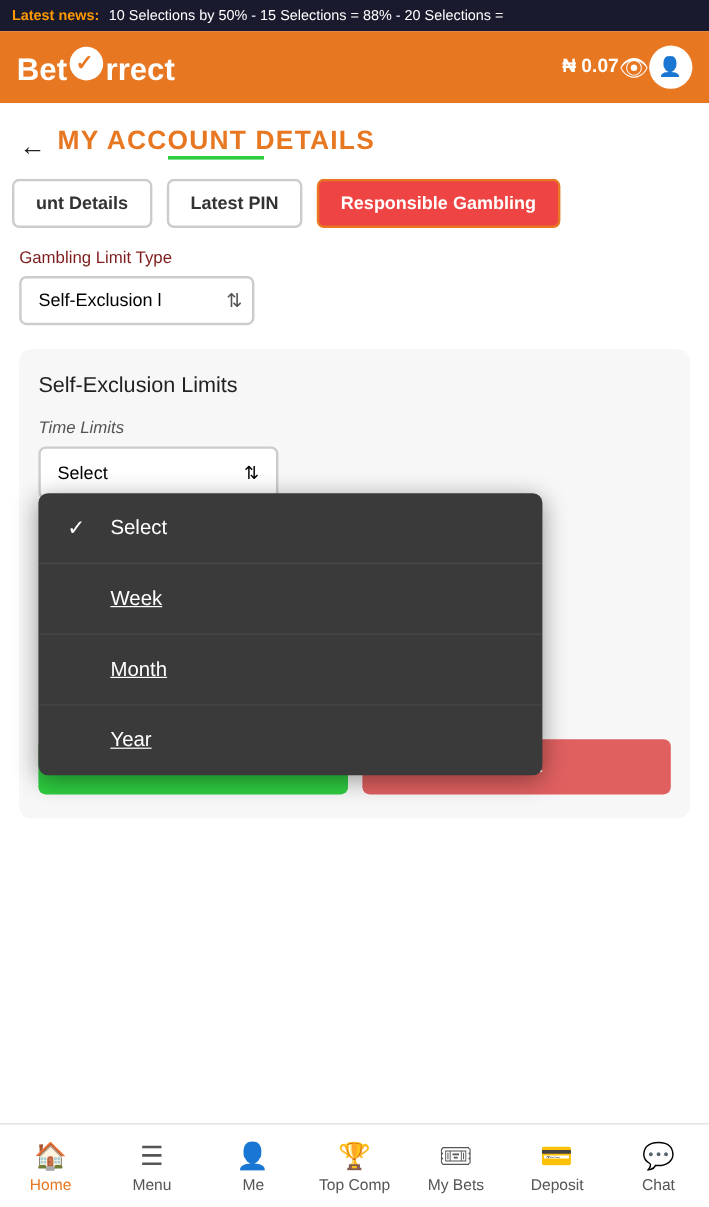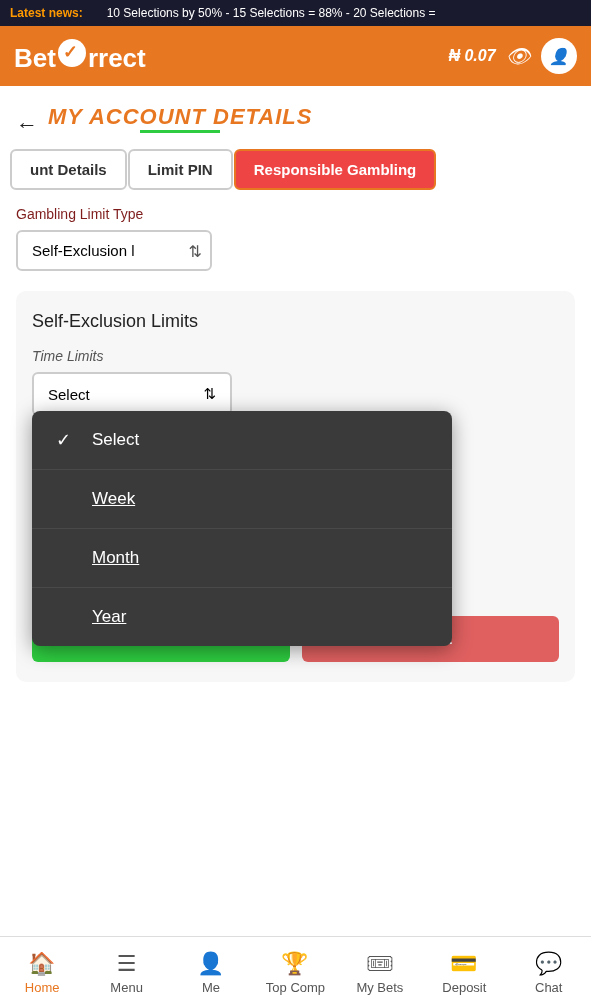--- a/index.html
+++ b/index.html
@@ -16,21 +16,20 @@
     
     .news-ticker {
       background: #1a1a2e;
       color: #fff;
       font-size: 12px;
       padding: 6px 10px;
       display: flex;
       align-items: center;
       overflow: hidden;
       white-space: nowrap;
-      gap: 16px;
     }
     .news-label {
       color: #f90;
       font-weight: bold;
       margin-right: 8px;
       flex-shrink: 0;
     }
 
     
     .header {
@@ -67,22 +66,20 @@
       color: #e87722;
       font-size: 18px;
       font-weight: bold;
       position: absolute;
       top: 2px;
       left: 5px;
     }
     .header-right {
       display: flex;
       align-items: center;
-      gap: 10px;
-      font-style: italic;
     }
     .balance {
       color: #fff;
       font-size: 16px;
       font-weight: bold;
     }
     .eye-icon, .avatar-icon {
       color: #fff;
       font-size: 20px;
       cursor: pointer;
@@ -120,35 +117,34 @@
       border: none;
     }
     .page-title {
       font-size: 22px;
       font-weight: bold;
       color: #e87722;
       letter-spacing: 1px;
       flex: 1;
       text-align: center;
       text-transform: uppercase;
-      font-style: italic;
     }
     .title-underline {
       width: 80px;
       height: 3px;
       background: #2ecc40;
       margin: 0 auto 6px;
     }
 
     
     .tabs {
       display: flex;
       align-items: center;
       padding: 0 10px 16px;
-      gap: 1px;
+      gap: 12px;
       overflow-x: auto;
     }
     .tab-btn {
       padding: 10px 18px;
       border-radius: 6px;
       font-size: 15px;
       font-weight: bold;
       cursor: pointer;
       border: 2px solid #ccc;
       background: #fff;
@@ -372,21 +368,21 @@
   <div class="page-header">
     <button class="back-btn">←</button>
     <div>
       <div class="page-title">MY ACCOUNT DETAILS</div>
       <div class="title-underline"></div>
     </div>
   </div>
 
   <div class="tabs">
     <button class="tab-btn outline">unt Details</button>
-    <button class="tab-btn outline">Limit PIN</button>
+    <button class="tab-btn outline">Latest PIN</button>
     <button class="tab-btn active">Responsible Gambling</button>
   </div>
 
   <div class="main-section">
     <div class="label-text">Gambling Limit Type</div>
     <div class="select-wrapper">
       <select>
         <option>Self-Exclusion l</option>
         <option>Deposit Limit</option>
         <option>Session Limit</option>

